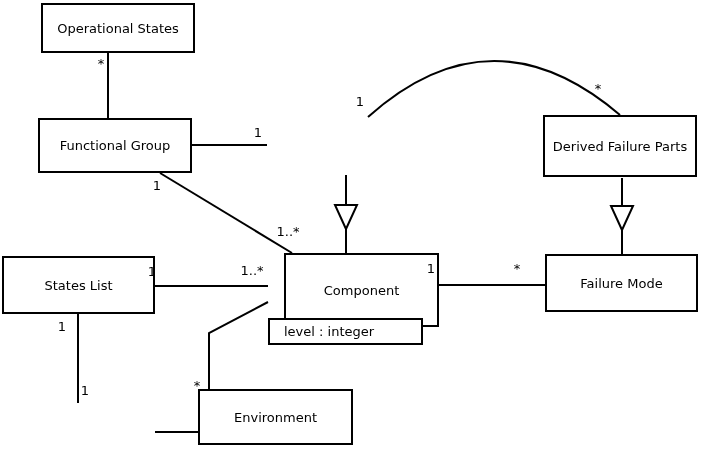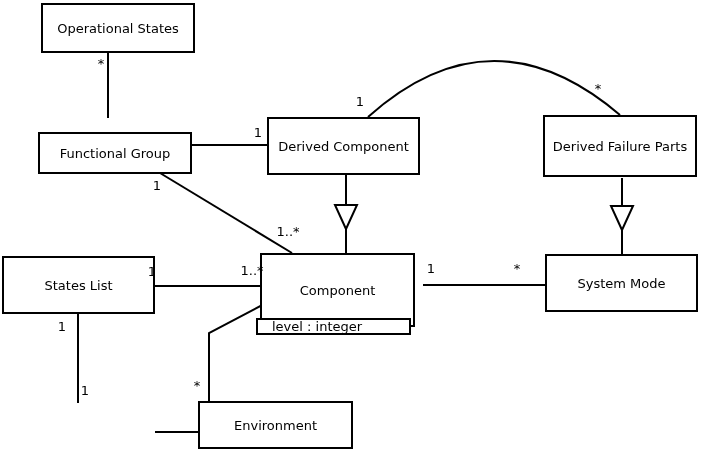--- a/index.html
+++ b/index.html
@@ -70,49 +70,46 @@
       <line x1="78" y1="314" x2="78" y2="403"></line>
       <line x1="155" y1="432" x2="198" y2="432"></line>
       <polyline points="268,302 209,333 209,401"></polyline>
     </g>
   </svg>
 
   <div class="uml-class" style="left:41px;top:3px;width:154px;height:50px">
     <span>Operational States</span>
   </div>
 
-  <div class="uml-class" style="left:38px;top:132px;width:154px;height:42px">
+  <div class="uml-class" style="left:38px;top:118px;width:154px;height:55px">
     <span>Functional Group</span>
   </div>
 
-  <div class="uml-class" style="left:267px;top:117px;width:153px;height:58px">
-    <span>Derived Component</span>
-  </div>
 
   <div class="uml-class" style="left:543px;top:115px;width:154px;height:62px">
     <span>Derived Failure Parts</span>
   </div>
 
   <div class="uml-class" style="left:2px;top:256px;width:153px;height:58px">
     <span>States List</span>
   </div>
 
-  <div class="uml-class" style="left:260px;top:253px;width:155px;height:74px">
+  <div class="uml-class" style="left:284px;top:253px;width:155px;height:74px">
     <span>Component</span>
   </div>
-  <div class="uml-class uml-attr" style="left:256px;top:318px;width:155px;height:17px">
+  <div class="uml-class uml-attr" style="left:268px;top:318px;width:155px;height:27px">
     <span>level : integer</span>
   </div>
 
   <div class="uml-class" style="left:545px;top:254px;width:153px;height:58px">
-    <span>System Mode</span>
+    <span>Failure Mode</span>
   </div>
 
 
-  <div class="uml-class" style="left:198px;top:401px;width:155px;height:48px">
+  <div class="uml-class" style="left:198px;top:389px;width:155px;height:56px">
     <span>Environment</span>
   </div>
 
   <span class="mult" style="left:101px;top:63px">*</span>
   <span class="mult" style="left:157px;top:185px">1</span>
   <span class="mult" style="left:258px;top:132px">1</span>
   <span class="mult" style="left:360px;top:101px">1</span>
   <span class="mult" style="left:598px;top:88px">*</span>
   <span class="mult" style="left:288px;top:231px">1..*</span>
   <span class="mult" style="left:152px;top:271px">1</span>

